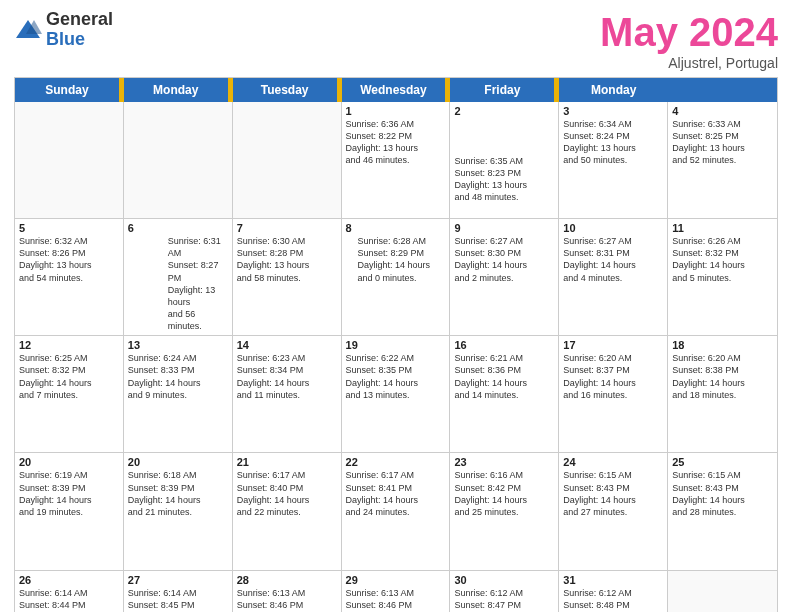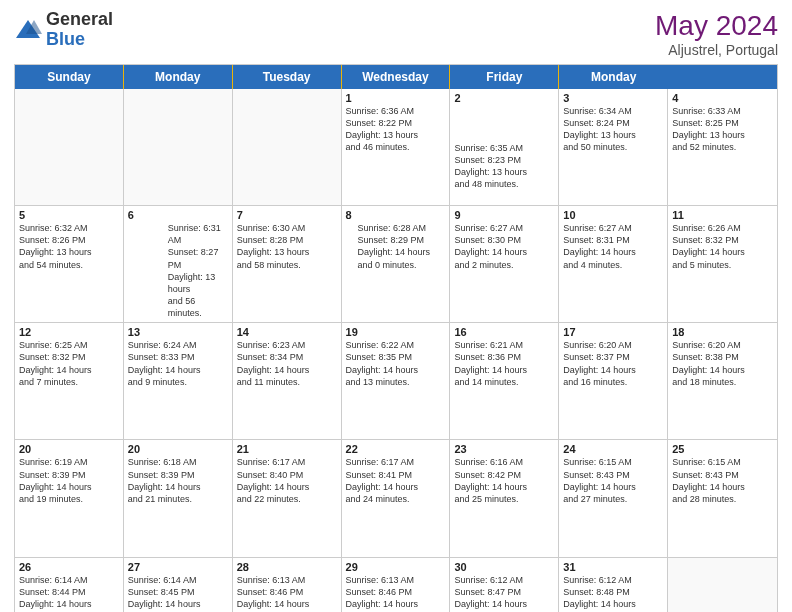--- a/index.html
+++ b/index.html
@@ -44,23 +44,23 @@
       color: #2a6ebb;
     }
     .logo-icon {
       width: 28px;
       height: 28px;
     }
     .title-area {
       text-align: right;
     }
     .month-title {
-      font-size: 28px;
-      font-weight: normal;
-      color: #701a75;
+      font-size: 40px;
+      font-weight: bold;
+      color: #ec4899;
     }
     .location {
       font-size: 14px;
       color: #555;
     }
     .calendar {
       flex: 1;
       display: flex;
       flex-direction: column;
       border: 1px solid #ccc;
@@ -69,21 +69,21 @@
       display: grid;
       grid-template-columns: repeat(7, 1fr);
       background: #2a6ebb;
     }
     .calendar-header .day-name {
       color: #fff;
       font-size: 12px;
       font-weight: bold;
       padding: 5px 4px;
       text-align: center;
-      border-right: 1px solid #eab308;
+      border-right: 5px solid #eab308;
     }
     .calendar-header .day-name:last-child {
       border-right: none;
     }
     .calendar-body {
       flex: 1;
       display: grid;
       grid-template-rows: repeat(5, 1fr);
     }
     .calendar-row {

